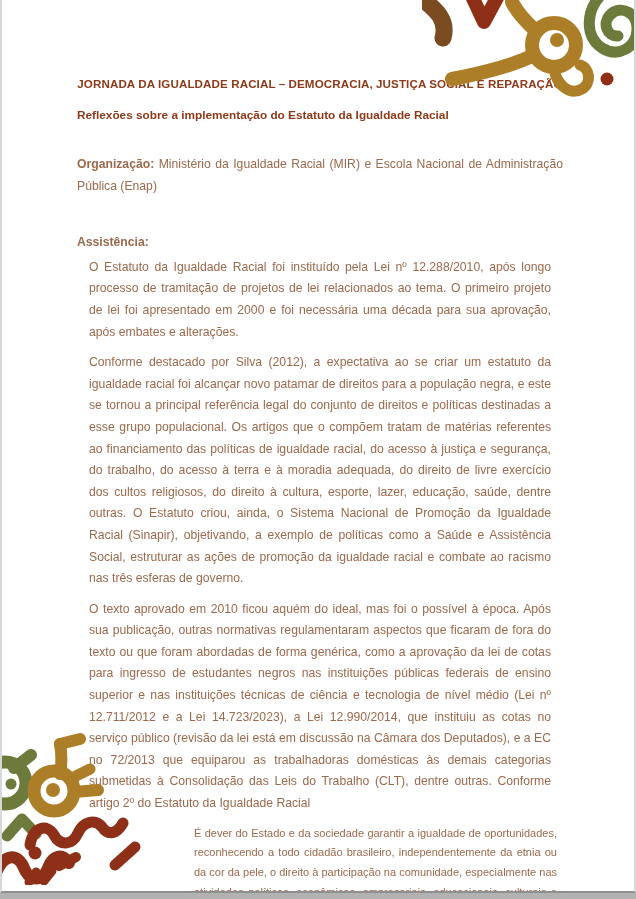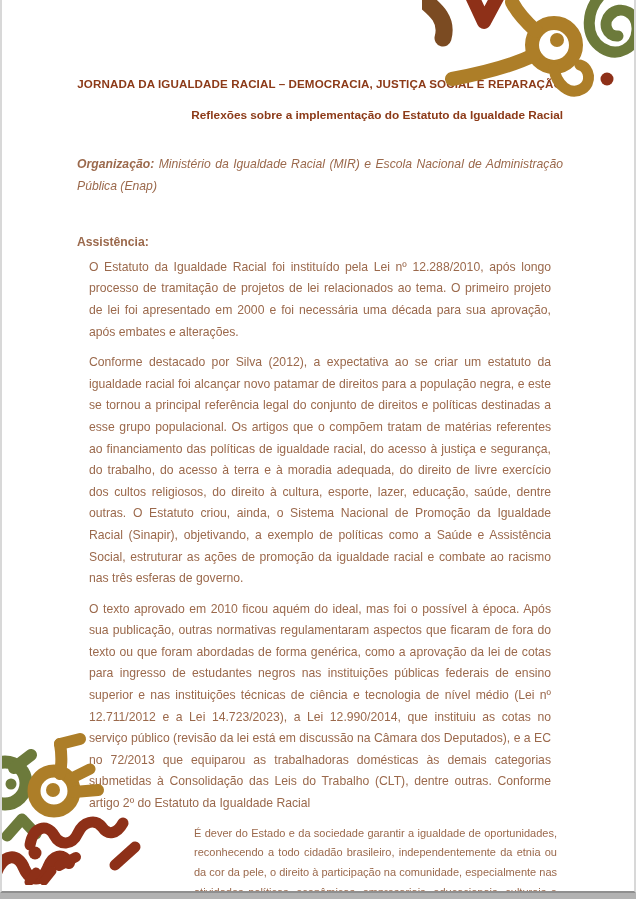--- a/index.html
+++ b/index.html
@@ -17,24 +17,24 @@
   }
   .content{
     position:absolute;left:75px;top:0;width:486px;
     color:#9b694c;font-size:12.2px;line-height:21.6px;text-align:justify;
   }
   .title{
     margin:76px 0 0;text-align:center;white-space:nowrap;
     font-size:11.6px;font-weight:bold;color:#8c3a18;line-height:15px;letter-spacing:.1px;
   }
   .subtitle{
-    margin:17px 0 0;text-align:right;
+    margin:17px 0 0;text-align:left;
     font-size:11.8px;font-weight:bold;color:#8c3a18;line-height:15px;
   }
-  .org{margin:31px 0 0;font-style:italic;}
+  .org{margin:31px 0 0;}
   .org b{font-weight:bold;}
   .heading{margin:35px 0 3px;font-weight:bold;}
   .content p.body-par{margin:0 12px 9px;}
   .quote{
     margin:8px 6px 0 117px;
     font-size:11px;line-height:19.8px;text-align:justify;
   }
   .deco{position:absolute;pointer-events:none;}
   .deco-tr{top:0;right:0;z-index:2;}
   .deco-bl{left:0;bottom:6px;z-index:2;}

